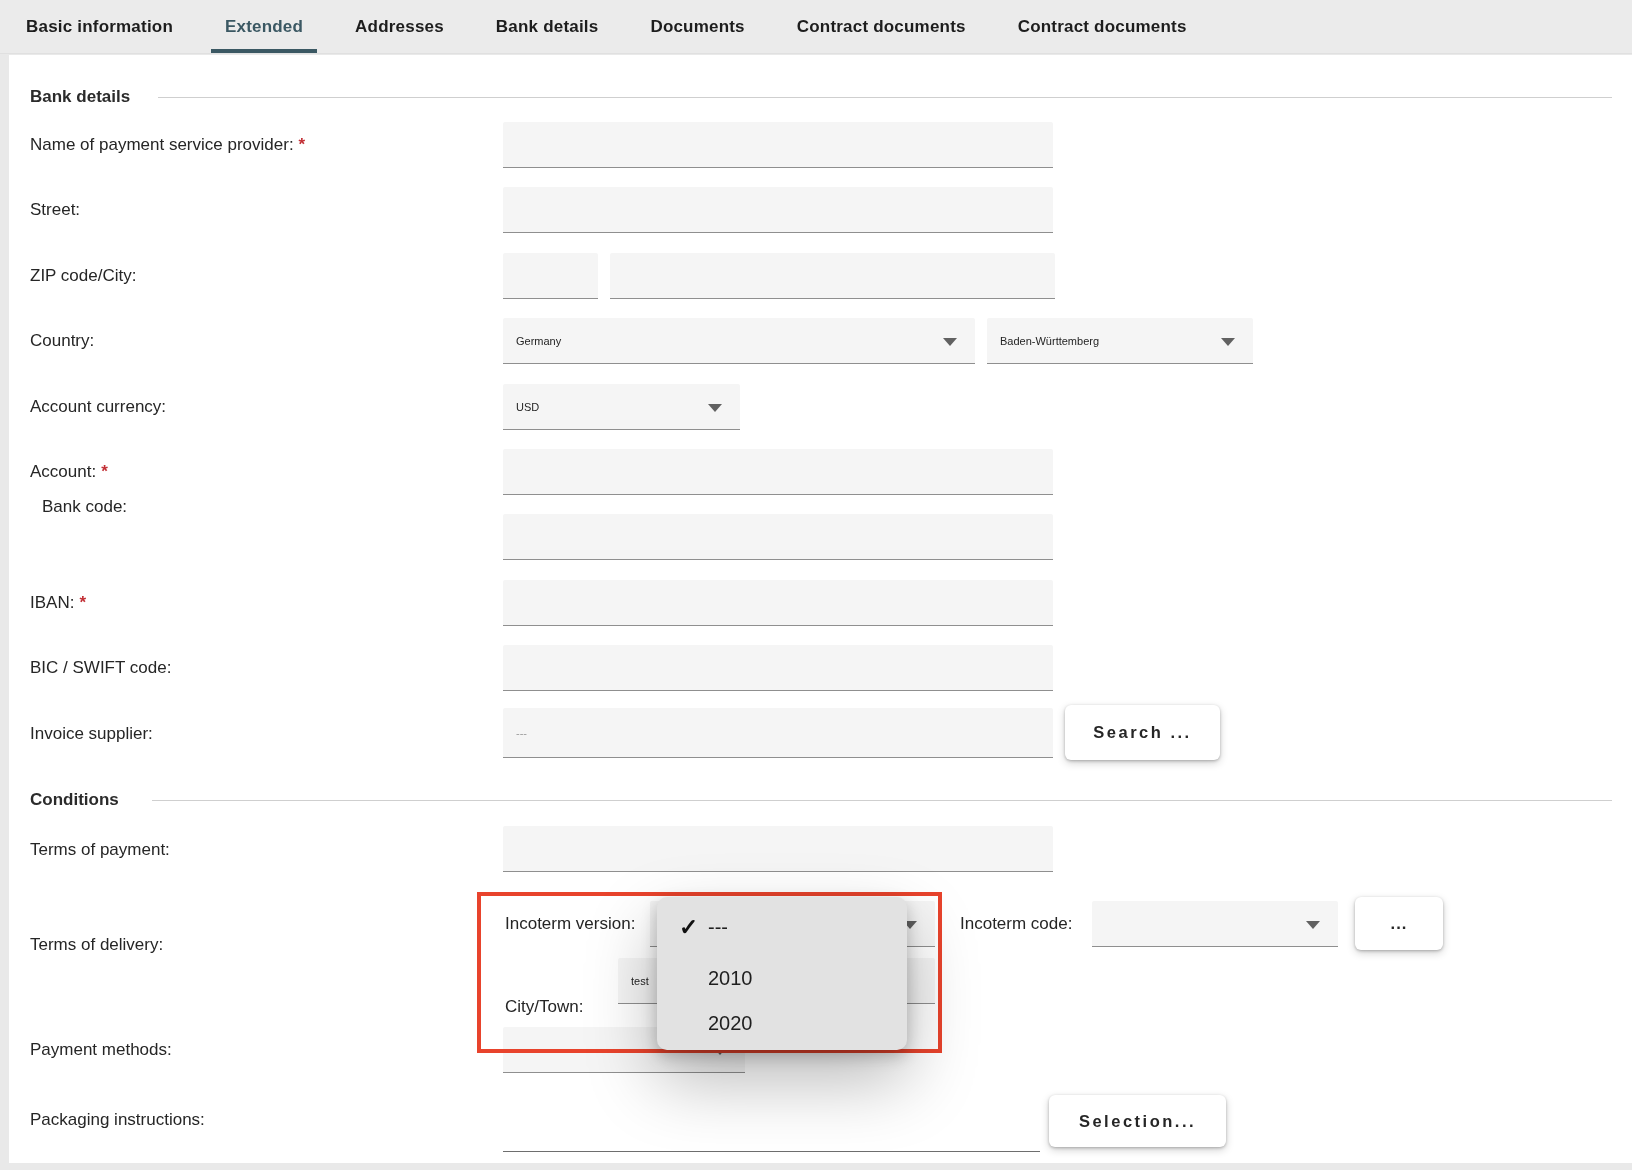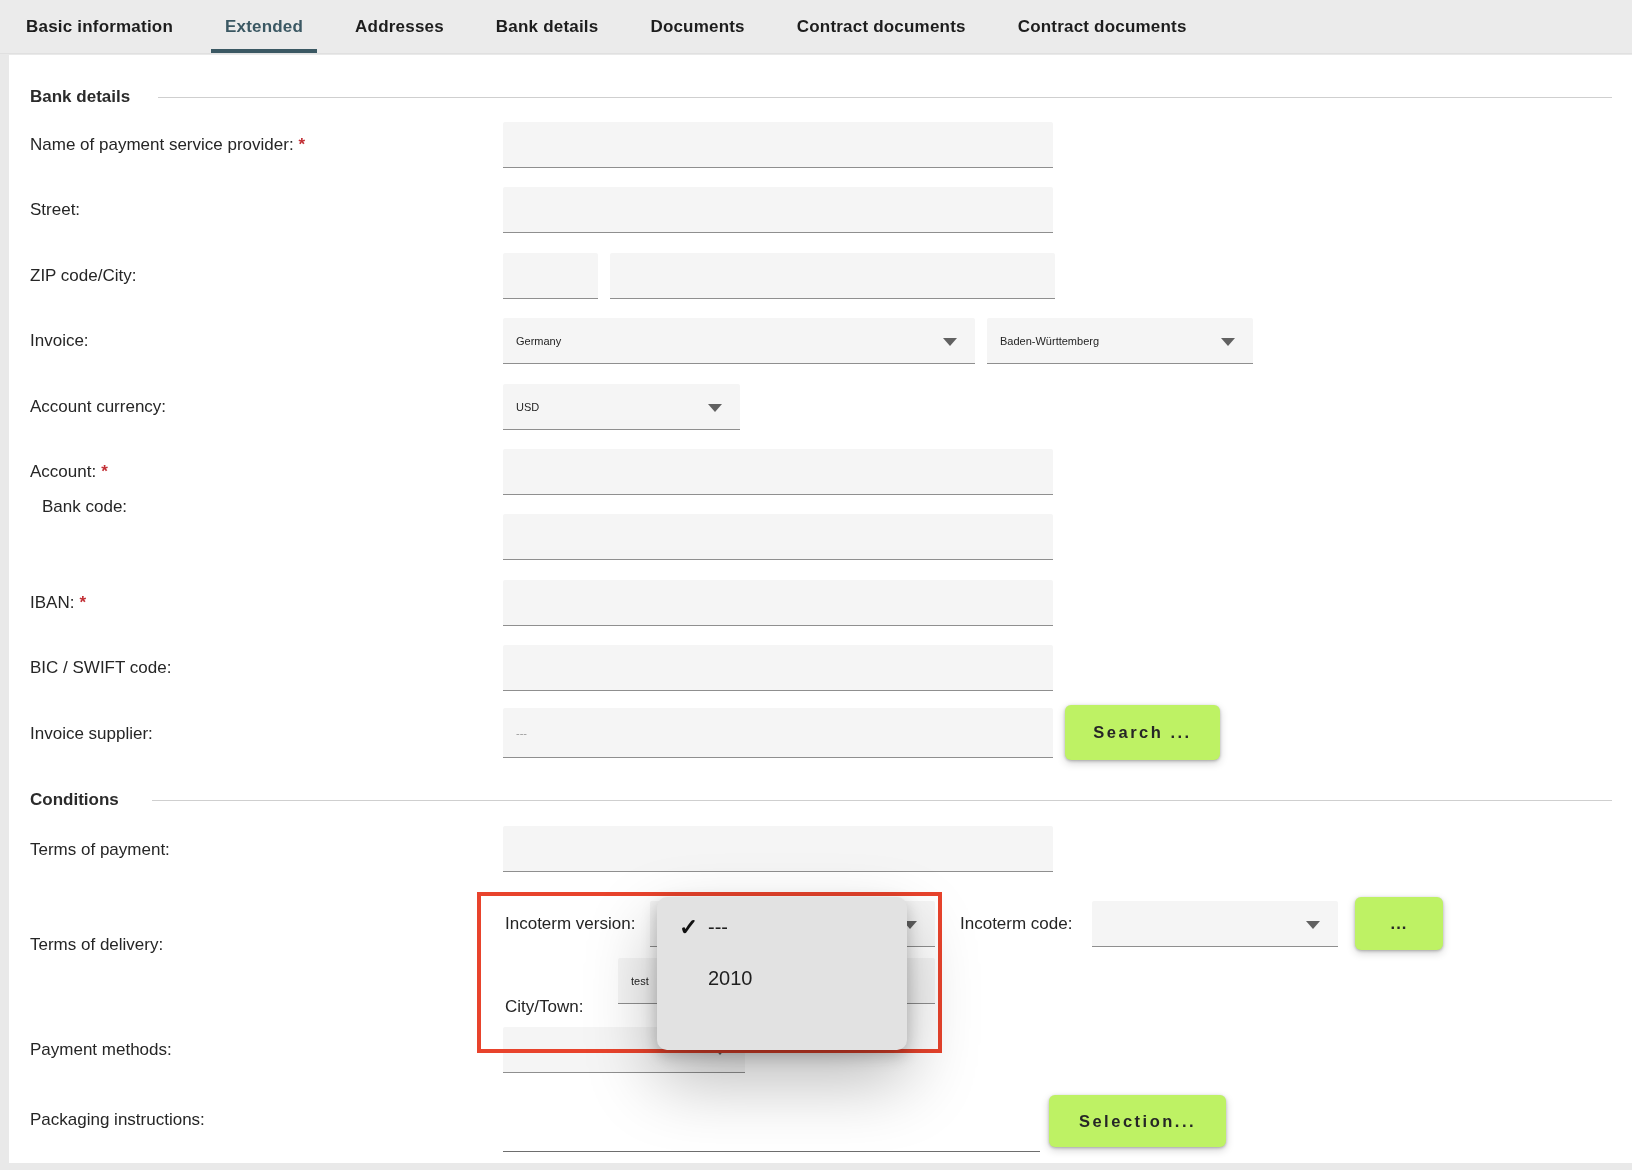--- a/index.html
+++ b/index.html
@@ -44,21 +44,21 @@
   .fld .val { position:absolute; left:13px; top:50%; transform:translateY(-50%); color:#242424; }
   .fld .val.dim { color:#9b9b9b; }
   .underline-only { background:transparent; border-bottom:1px solid #6e6e6e; border-radius:0; }
   .dd { cursor:pointer; }
   .arrow {
     position:absolute; right:18px; top:50%; margin-top:-3px;
     width:0; height:0; border-left:7px solid transparent;
     border-right:7px solid transparent; border-top:8px solid #616161;
   }
   .btn {
-    position:absolute; background:#bef264; border:none; border-radius:6px;
+    position:absolute; background:#ffffff; border:none; border-radius:6px;
     box-shadow:0 1px 3px rgba(0,0,0,.25), 0 3px 8px rgba(0,0,0,.18);
     font-family:"Liberation Sans",sans-serif;
     font-size:16.5px; font-weight:700; letter-spacing:2.5px; color:#262626;
     cursor:pointer; display:flex; align-items:center; justify-content:center;
   }
   .sublabel { position:absolute; font-size:17px; line-height:24px; color:#262626; }
   
   .hl-rect {
     position:absolute; left:477px; top:892px; width:465px; height:161px;
     border:4px solid #e8432c; z-index:30; pointer-events:none;
@@ -101,21 +101,21 @@
 <div class="label" style="top:133px;"><span>Name of payment service provider:</span><span class="req">*</span></div>
 <div class="fld" style="left:503px; top:122px; width:550px; height:46px;"></div>
 
 <div class="label" style="top:198px;">Street:</div>
 <div class="fld" style="left:503px; top:187px; width:550px; height:46px;"></div>
 
 <div class="label" style="top:264px;">ZIP code/City:</div>
 <div class="fld" style="left:503px; top:253px; width:95px; height:46px;"></div>
 <div class="fld" style="left:610px; top:253px; width:445px; height:46px;"></div>
 
-<div class="label" style="top:329px;">Invoice:</div>
+<div class="label" style="top:329px;">Country:</div>
 <div class="fld dd" style="left:503px; top:318px; width:472px; height:46px;">
   <span class="val">Germany</span>
   <span class="arrow"></span>
 </div>
 <div class="fld dd" style="left:987px; top:318px; width:266px; height:46px;">
   <span class="val">Baden-Württemberg</span>
   <span class="arrow"></span>
 </div>
 
 <div class="label" style="top:395px;">Account currency:</div>
@@ -179,15 +179,18 @@
 <div class="hl-rect"></div>
 
 <div class="menu">
   <div class="menu-item" style="top:6px;">
     <span class="check">✓</span>
     <span class="mi-label">---</span>
   </div>
   <div class="menu-item" style="top:57px;">
     <span class="mi-label">2010</span>
   </div>
+  <div class="menu-item" style="top:102px;">
+    <span class="mi-label">2020</span>
+  </div>
 </div>
 
 <div class="bottom-band"></div>
 
 </body></html>

